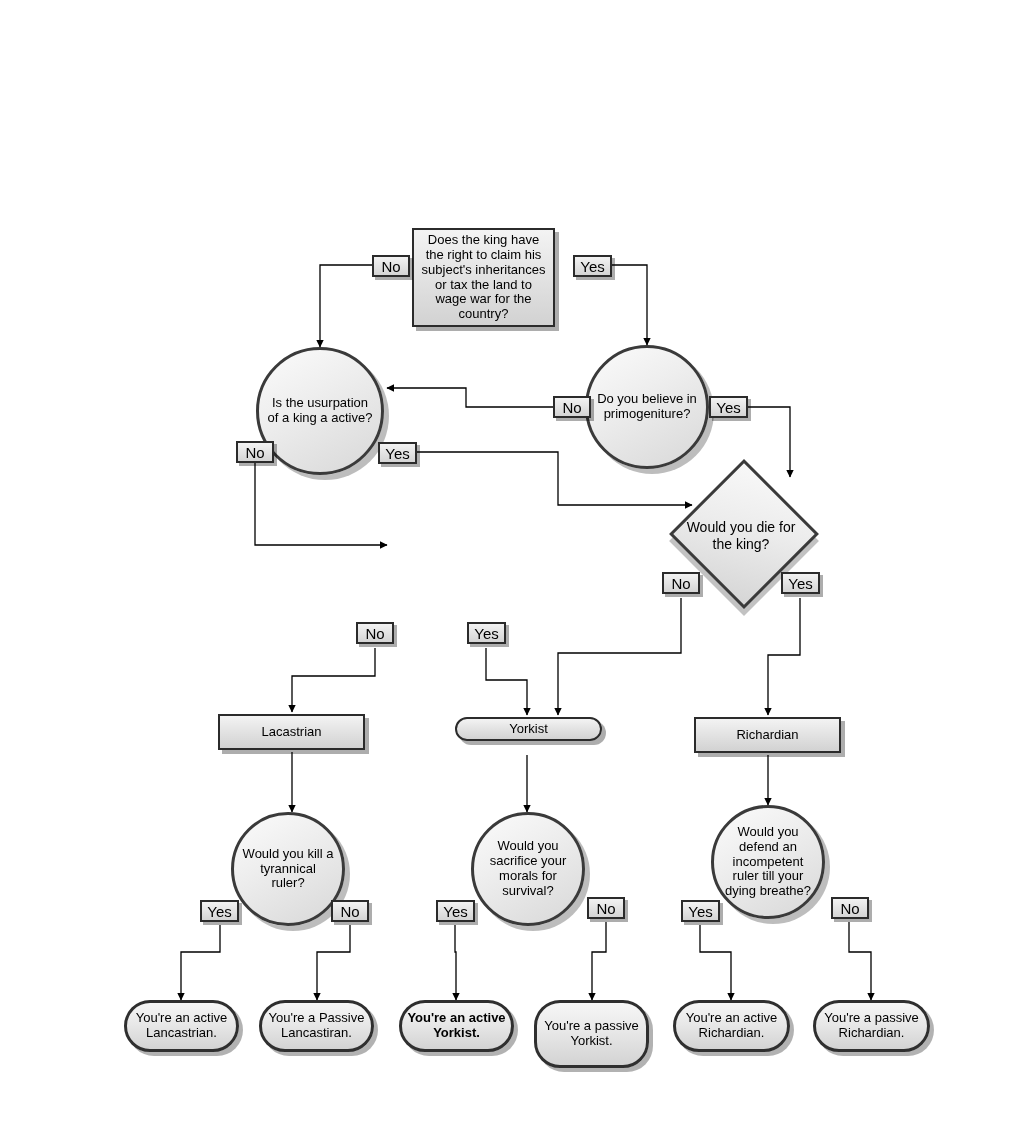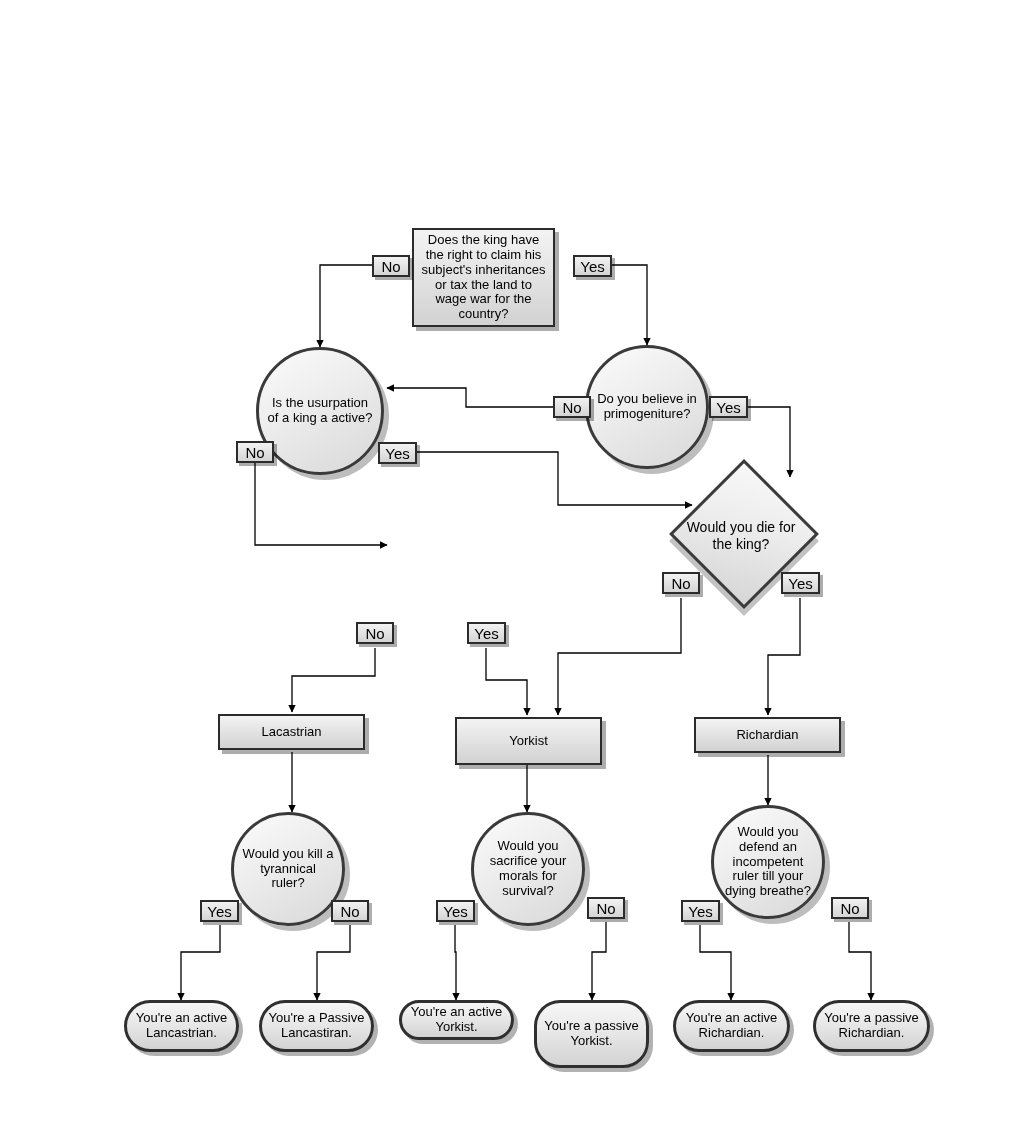--- a/index.html
+++ b/index.html
@@ -206,21 +206,21 @@
   <div class="chip" style="left:662px; top:572px; width:38px; height:22px;">
     <span>No</span>
   </div>
   <div class="chip" style="left:781px; top:572px; width:39px; height:22px;">
     <span>Yes</span>
   </div>
 
   <div class="node rect fs13" style="left:218px; top:714px; width:147px; height:36px;">
     <span class="txt">Lacastrian</span>
   </div>
-  <div class="node rect fs13" style="left:455px; top:717px; width:147px; height:48px;">
+  <div class="node rect fs13" style="left:455px; top:717px; width:147px; height:24px;border-radius:12px;">
     <span class="txt">Yorkist</span>
   </div>
   <div class="node rect fs13" style="left:694px; top:717px; width:147px; height:36px;">
     <span class="txt">Richardian</span>
   </div>
 
   <div class="node circle fs13" style="left:231px; top:812px; width:114px; height:114px;">
     <span class="txt" style="padding:0 8px;">Would you kill a tyrannical ruler?</span>
   </div>
   <div class="chip" style="left:200px; top:900px; width:39px; height:22px;">
@@ -249,21 +249,21 @@
   <div class="chip" style="left:831px; top:897px; width:38px; height:22px;">
     <span>No</span>
   </div>
 
   <div class="node pill fs13" style="left:124px; top:1000px; width:115px; height:52px;text-align:center;">
     <span class="txt">You're an active Lancastrian.</span>
   </div>
   <div class="node pill fs13" style="left:259px; top:1000px; width:115px; height:52px;">
     <span class="txt">You're a Passive Lancastiran.</span>
   </div>
-  <div class="node pill fs13" style="left:399px; top:1000px; width:115px; height:40px;">
+  <div class="node pill fs13" style="left:399px; top:1000px; width:115px; height:52px;font-weight:bold;">
     <span class="txt">You're an active Yorkist.</span>
   </div>
   <div class="node pill fs13" style="left:534px; top:1000px; width:115px; height:68px;">
     <span class="txt">You're a passive Yorkist.</span>
   </div>
   <div class="node pill fs13" style="left:673px; top:1000px; width:117px; height:52px;">
     <span class="txt">You're an active Richardian.</span>
   </div>
   <div class="node pill fs13" style="left:813px; top:1000px; width:117px; height:52px;">
     <span class="txt">You're a passive Richardian.</span>

